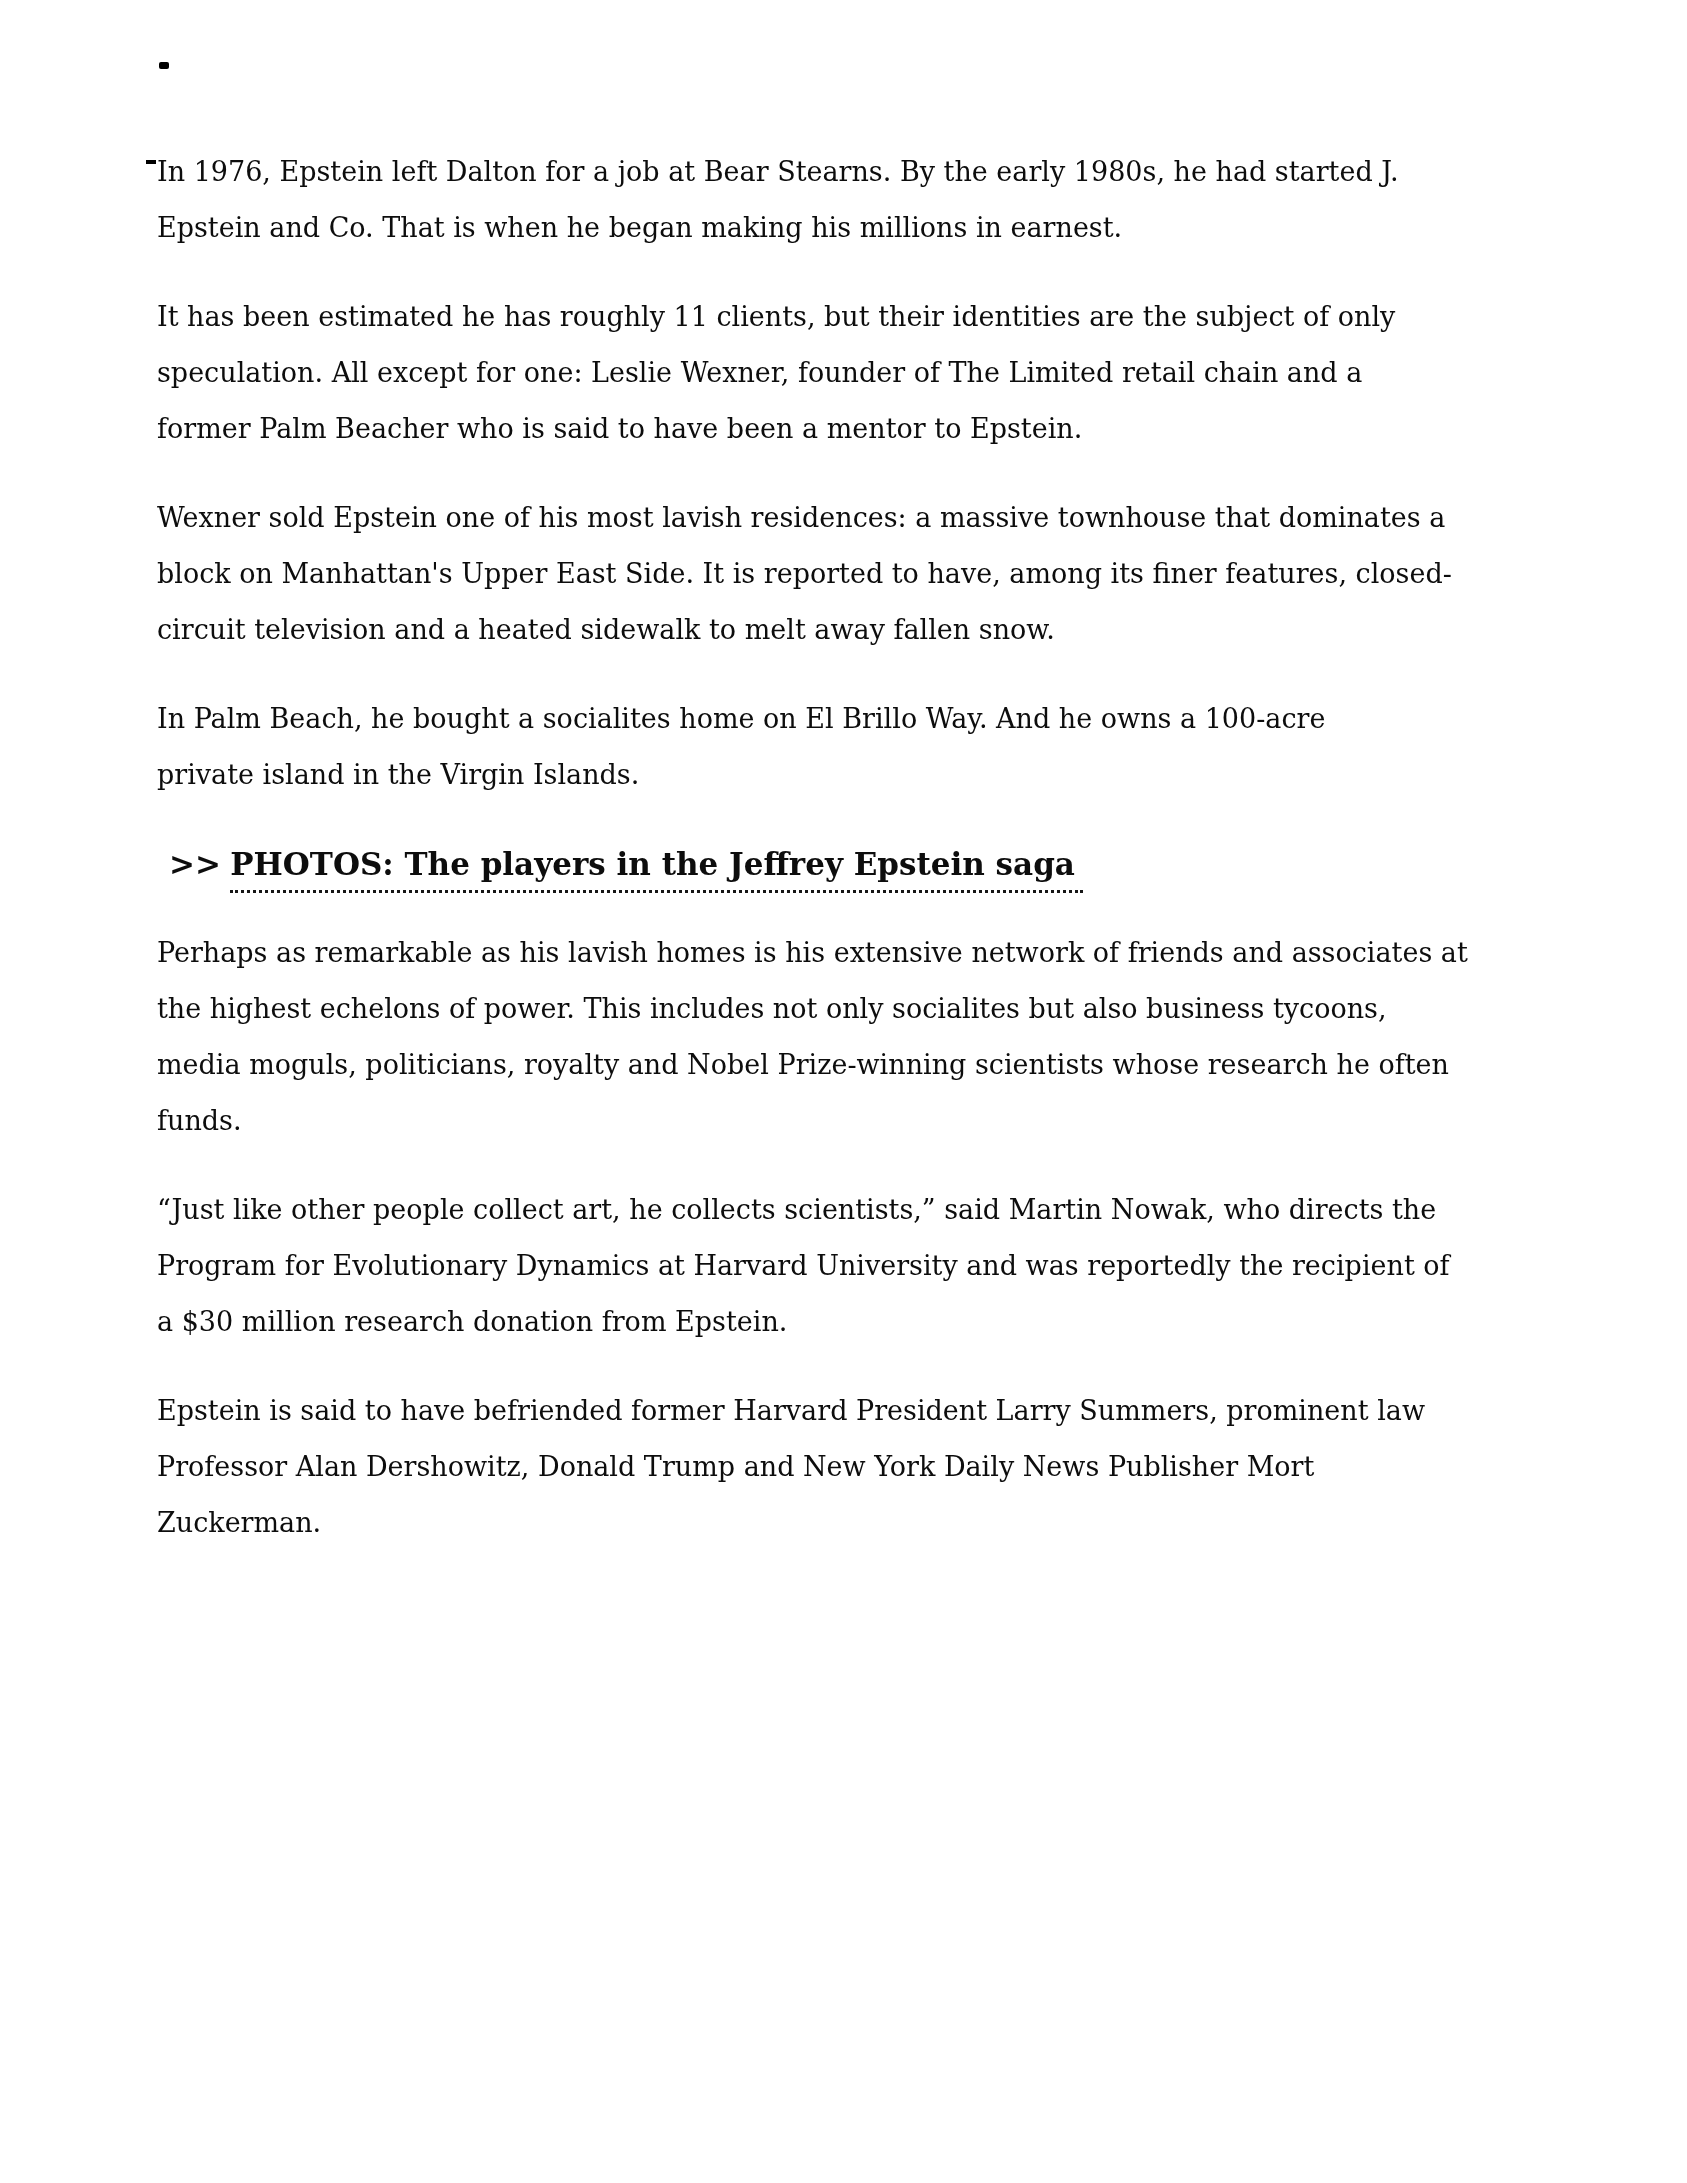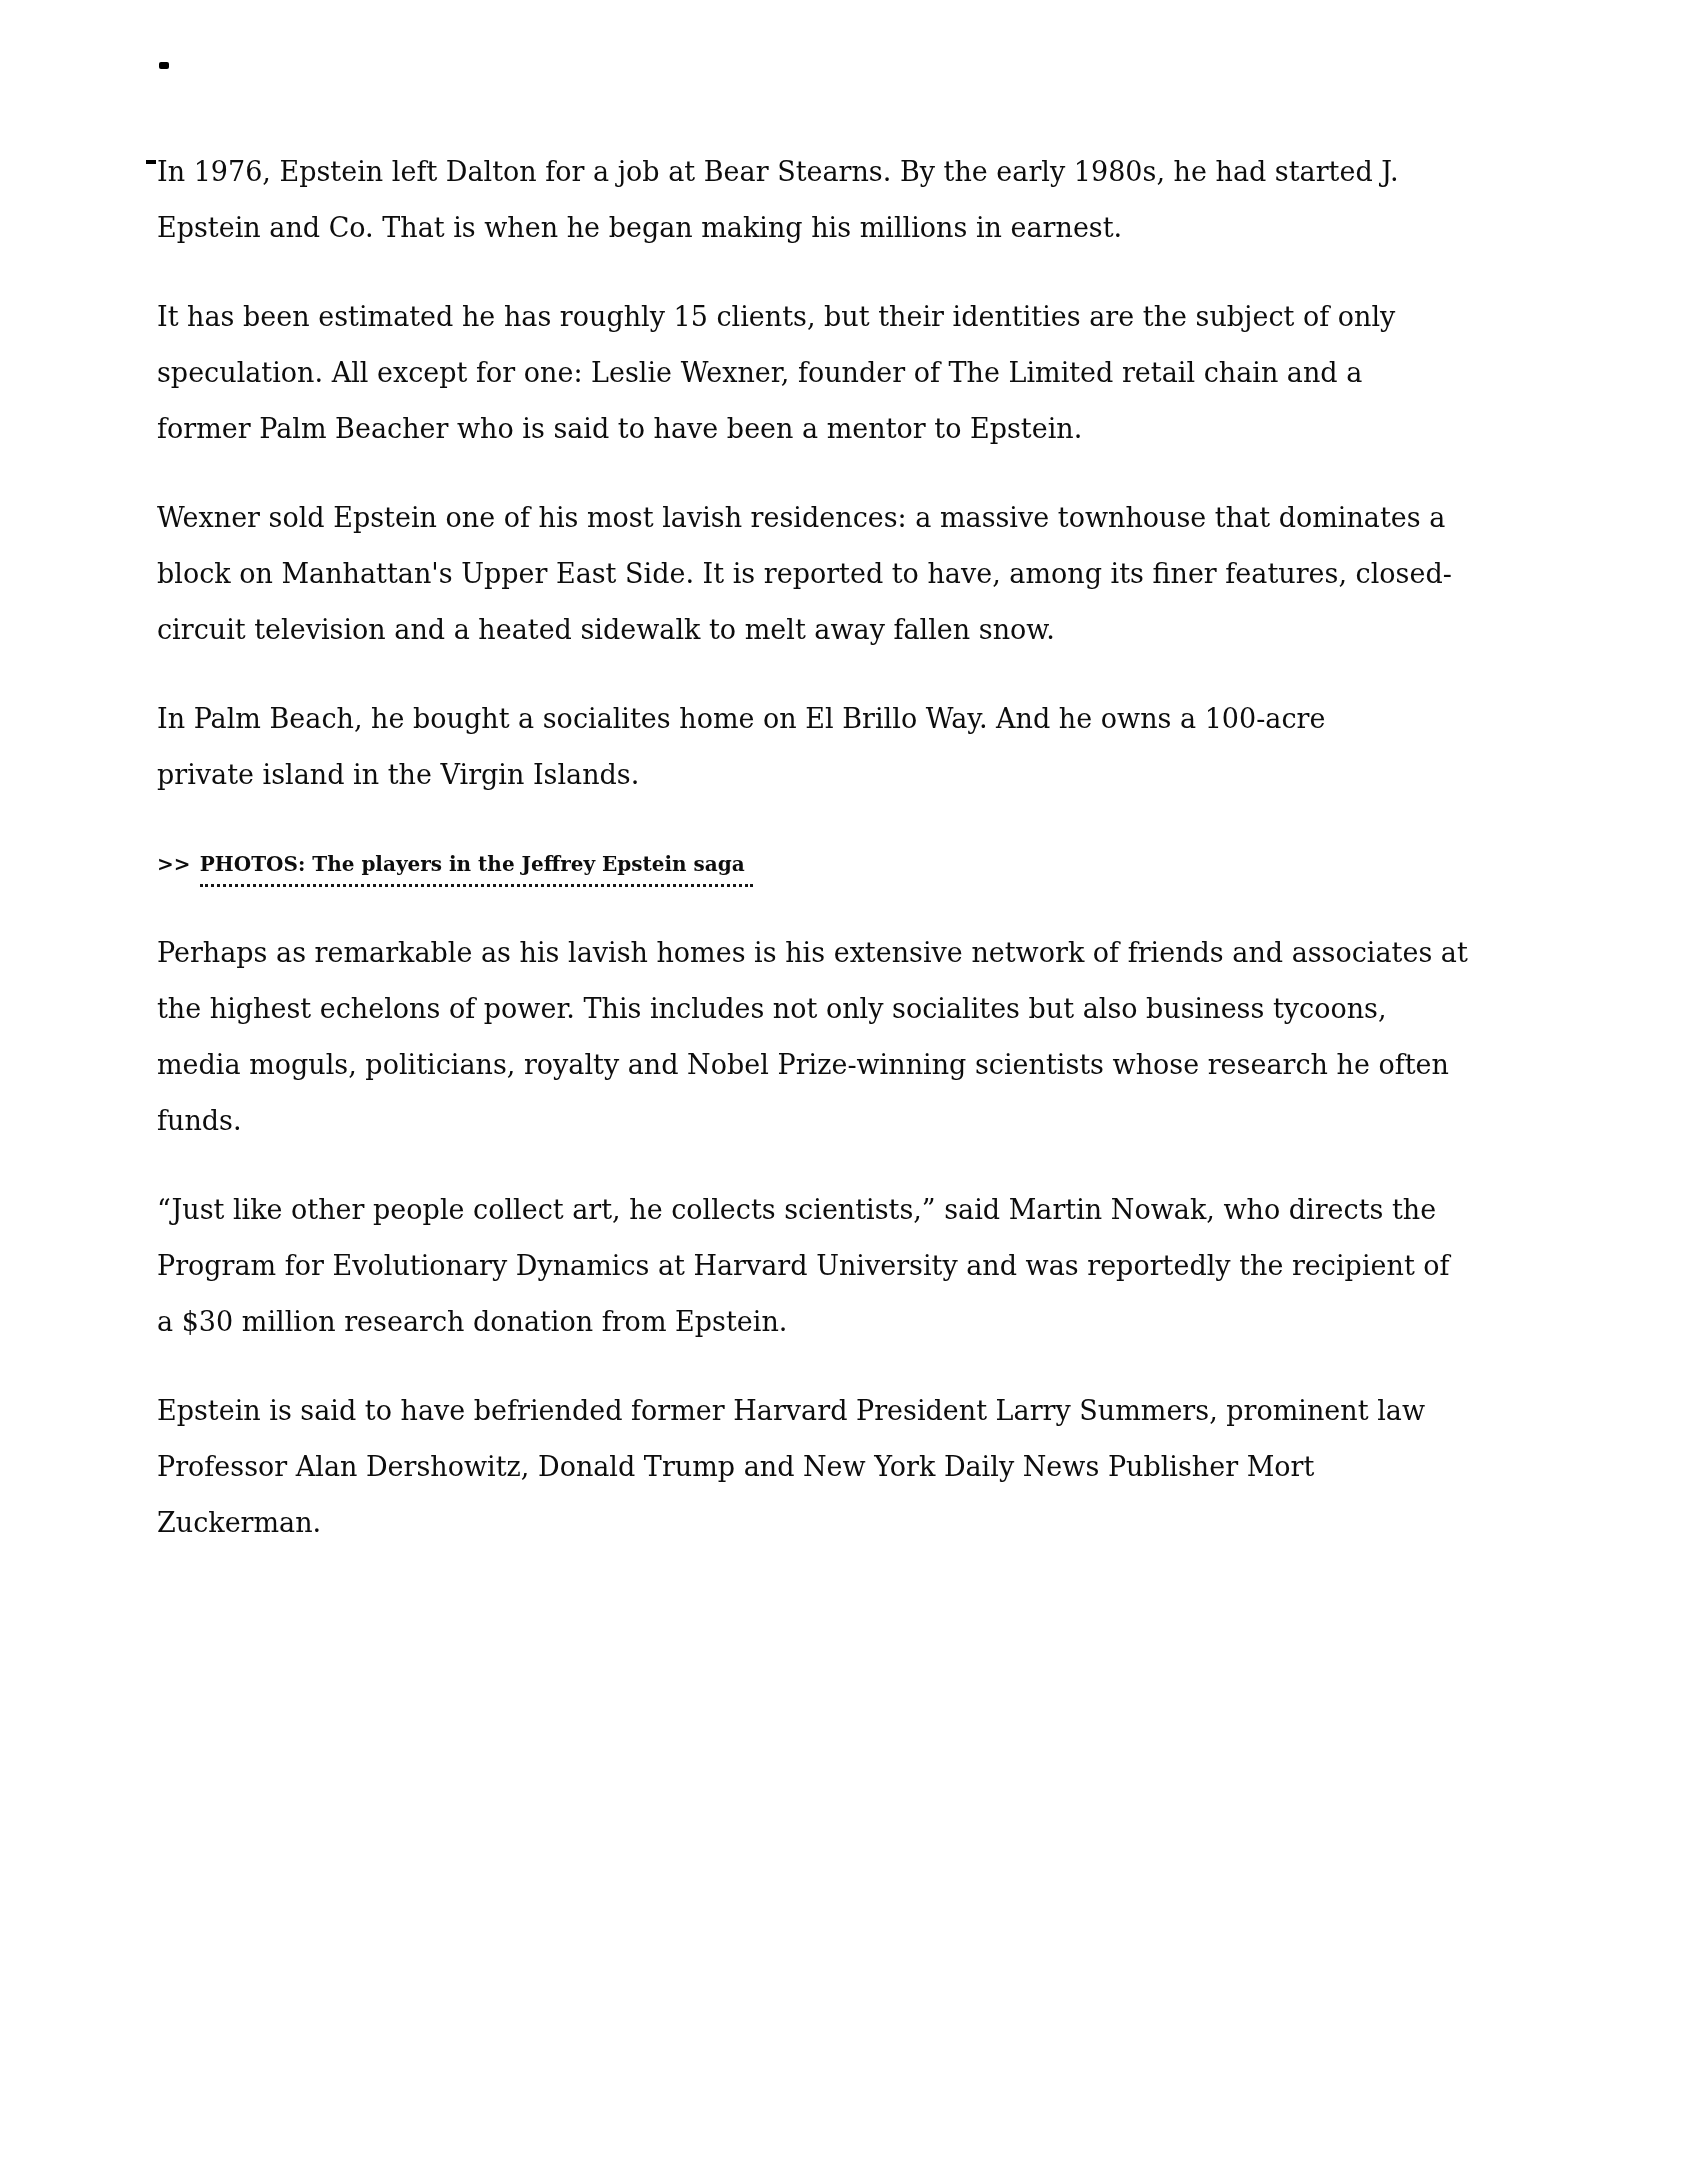--- a/index.html
+++ b/index.html
@@ -23,23 +23,23 @@
     width: 1442px;
   }
   .para {
     font-size: 27px;
     line-height: 56px;
     white-space: pre;
     margin: 0 0 33px 0;
     letter-spacing: 0px;
   }
   .link-line {
-    font-size: 20px;
+    font-size: 31px;
     line-height: 56px;
-    margin: 0 0 33px 0;
+    margin: 0 0 33px 12px;
     white-space: pre;
   }
   .link-prefix {
     font-weight: bold;
     margin-right: 9.3px;
   }
   .photos-link {
     font-weight: bold;
     padding-bottom: 8px;
     padding-right: 8px;
@@ -71,21 +71,21 @@
 
   <div class="artifact-dot"></div>
   <div class="artifact-tick"></div>
 
   <div class="article">
 
     <div class="para">In 1976, Epstein left Dalton for a job at Bear Stearns. By the early 1980s, he had started J.
 Epstein and Co. That is when he began making his millions in earnest.</div>
 
 
-    <div class="para">It has been estimated he has roughly 15 clients, but their identities are the subject of only
+    <div class="para">It has been estimated he has roughly 11 clients, but their identities are the subject of only
 speculation. All except for one: Leslie Wexner, founder of The Limited retail chain and a
 former Palm Beacher who is said to have been a mentor to Epstein.</div>
 
     <div class="para">Wexner sold Epstein one of his most lavish residences: a massive townhouse that dominates a
 block on Manhattan's Upper East Side. It is reported to have, among its finer features, closed-
 circuit television and a heated sidewalk to melt away fallen snow.</div>
 
 
 
     <div class="para">In Palm Beach, he bought a socialites home on El Brillo Way. And he owns a 100-acre

